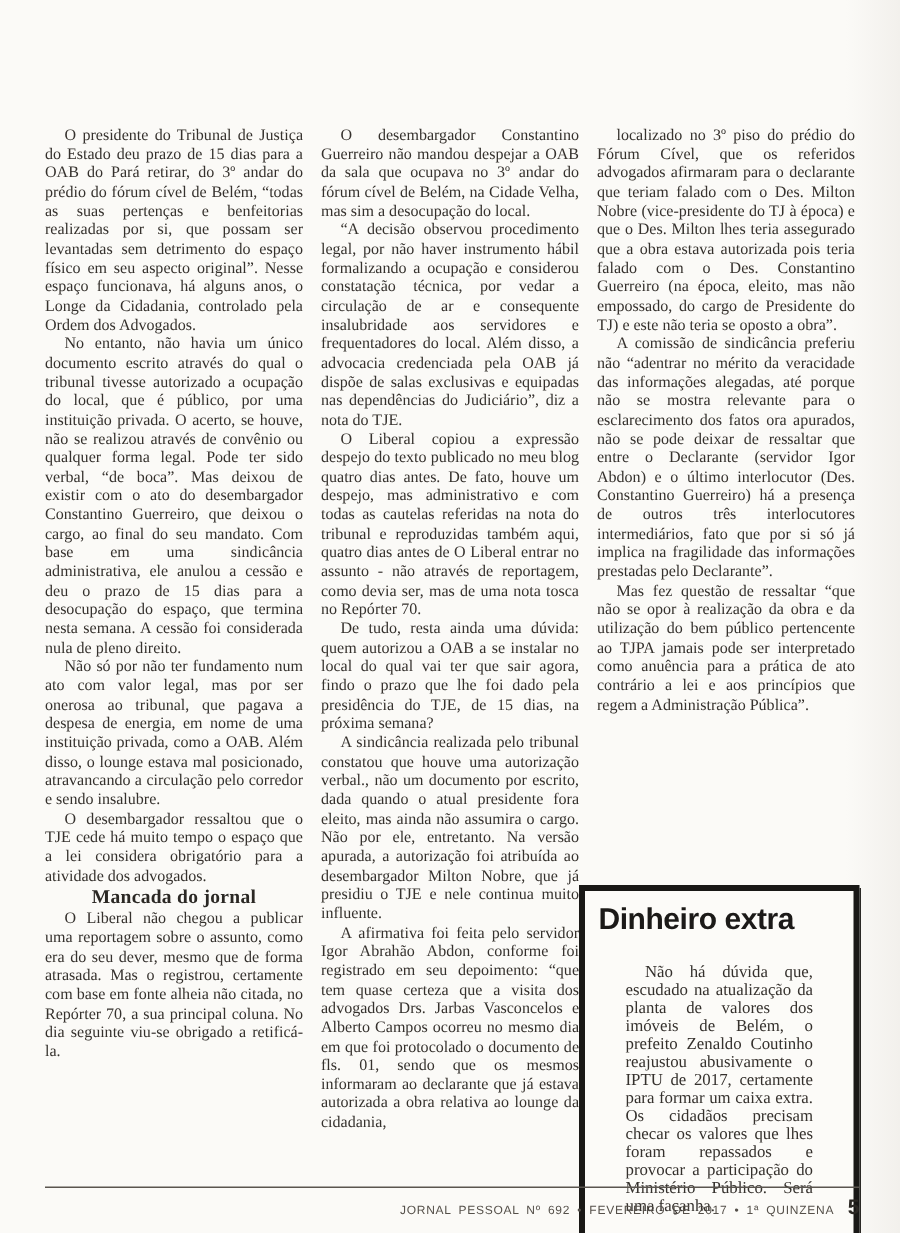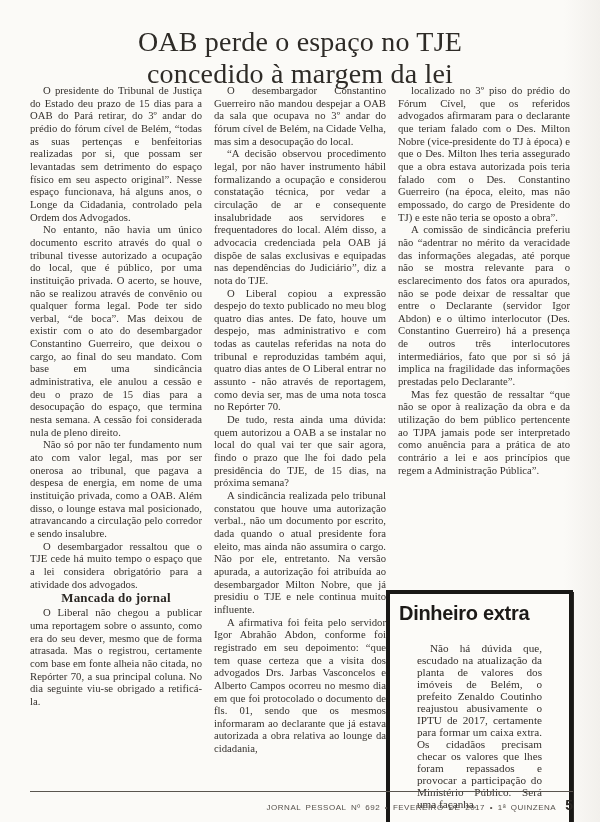--- a/index.html
+++ b/index.html
@@ -70,21 +70,20 @@
     font-family:"Liberation Sans",sans-serif;
     font-weight:bold;font-size:14px;color:#2a2723;
     margin-left:9px;
   }
 </style>
 </head>
 <body>
 
 <div class="page">
 
-  <h1 class="title"><span>OAB perde o espaço no TJE</span><br><span>concedido à margem da lei</span></h1>
 
   <div class="cols">
 
     <div class="col">
       <p class="para">O presidente do Tribunal de Justiça do Estado deu prazo de 15 dias para a OAB do Pará retirar, do 3º andar do prédio do fórum cível de Belém, “todas as suas pertenças e benfeitorias realizadas por si, que possam ser levantadas sem detrimento do espaço físico em seu aspecto original”. Nesse espaço funcionava, há alguns anos, o Longe da Cidadania, controlado pela Ordem dos Advogados.</p>
       <p class="para">No entanto, não havia um único documento escrito através do qual o tribunal tivesse autorizado a ocupação do local, que é público, por uma instituição privada. O acerto, se houve, não se realizou através de convênio ou qualquer forma legal. Pode ter sido verbal, “de boca”. Mas deixou de existir com o ato do desembargador Constantino Guerreiro, que deixou o cargo, ao final do seu mandato. Com base em uma sindicância administrativa, ele anulou a cessão e deu o prazo de 15 dias para a desocupação do espaço, que termina nesta semana. A cessão foi considerada nula de pleno direito.</p>
       <p class="para">Não só por não ter fundamento num ato com valor legal, mas por ser onerosa ao tribunal, que pagava a despesa de energia, em nome de uma instituição privada, como a OAB. Além disso, o lounge estava mal posicionado, atravancando a circulação pelo corredor e sendo insalubre.</p>
       <p class="para">O desembargador ressaltou que o TJE cede há muito tempo o espaço que a lei considera obrigatório para a atividade dos advogados.</p>
       <h2 class="subhead">Mancada do jornal</h2>
       <p class="para">O Liberal não chegou a publicar uma reportagem sobre o assunto, como era do seu dever, mesmo que de forma atrasada. Mas o registrou, certamente com base em fonte alheia não citada, no Repórter 70, a sua principal coluna. No dia seguinte viu-se obrigado a retificá-la.</p>

